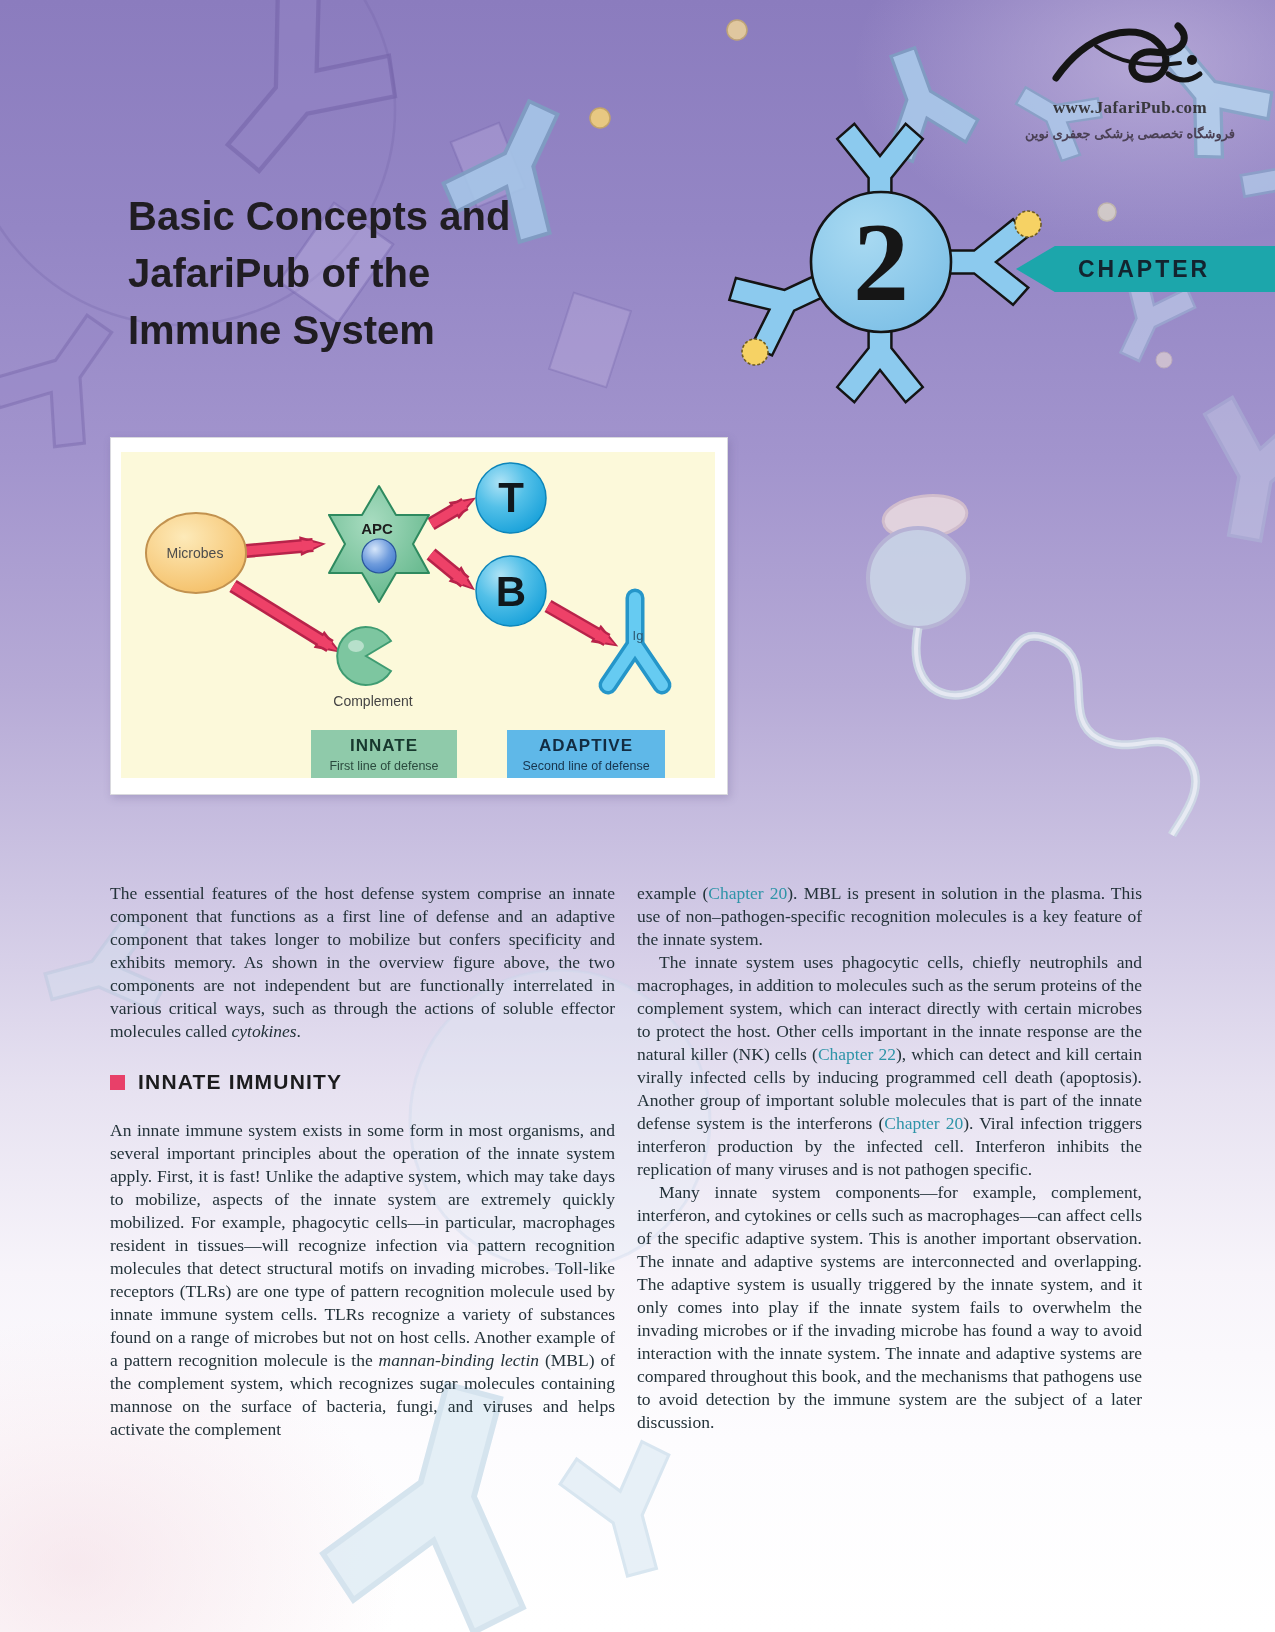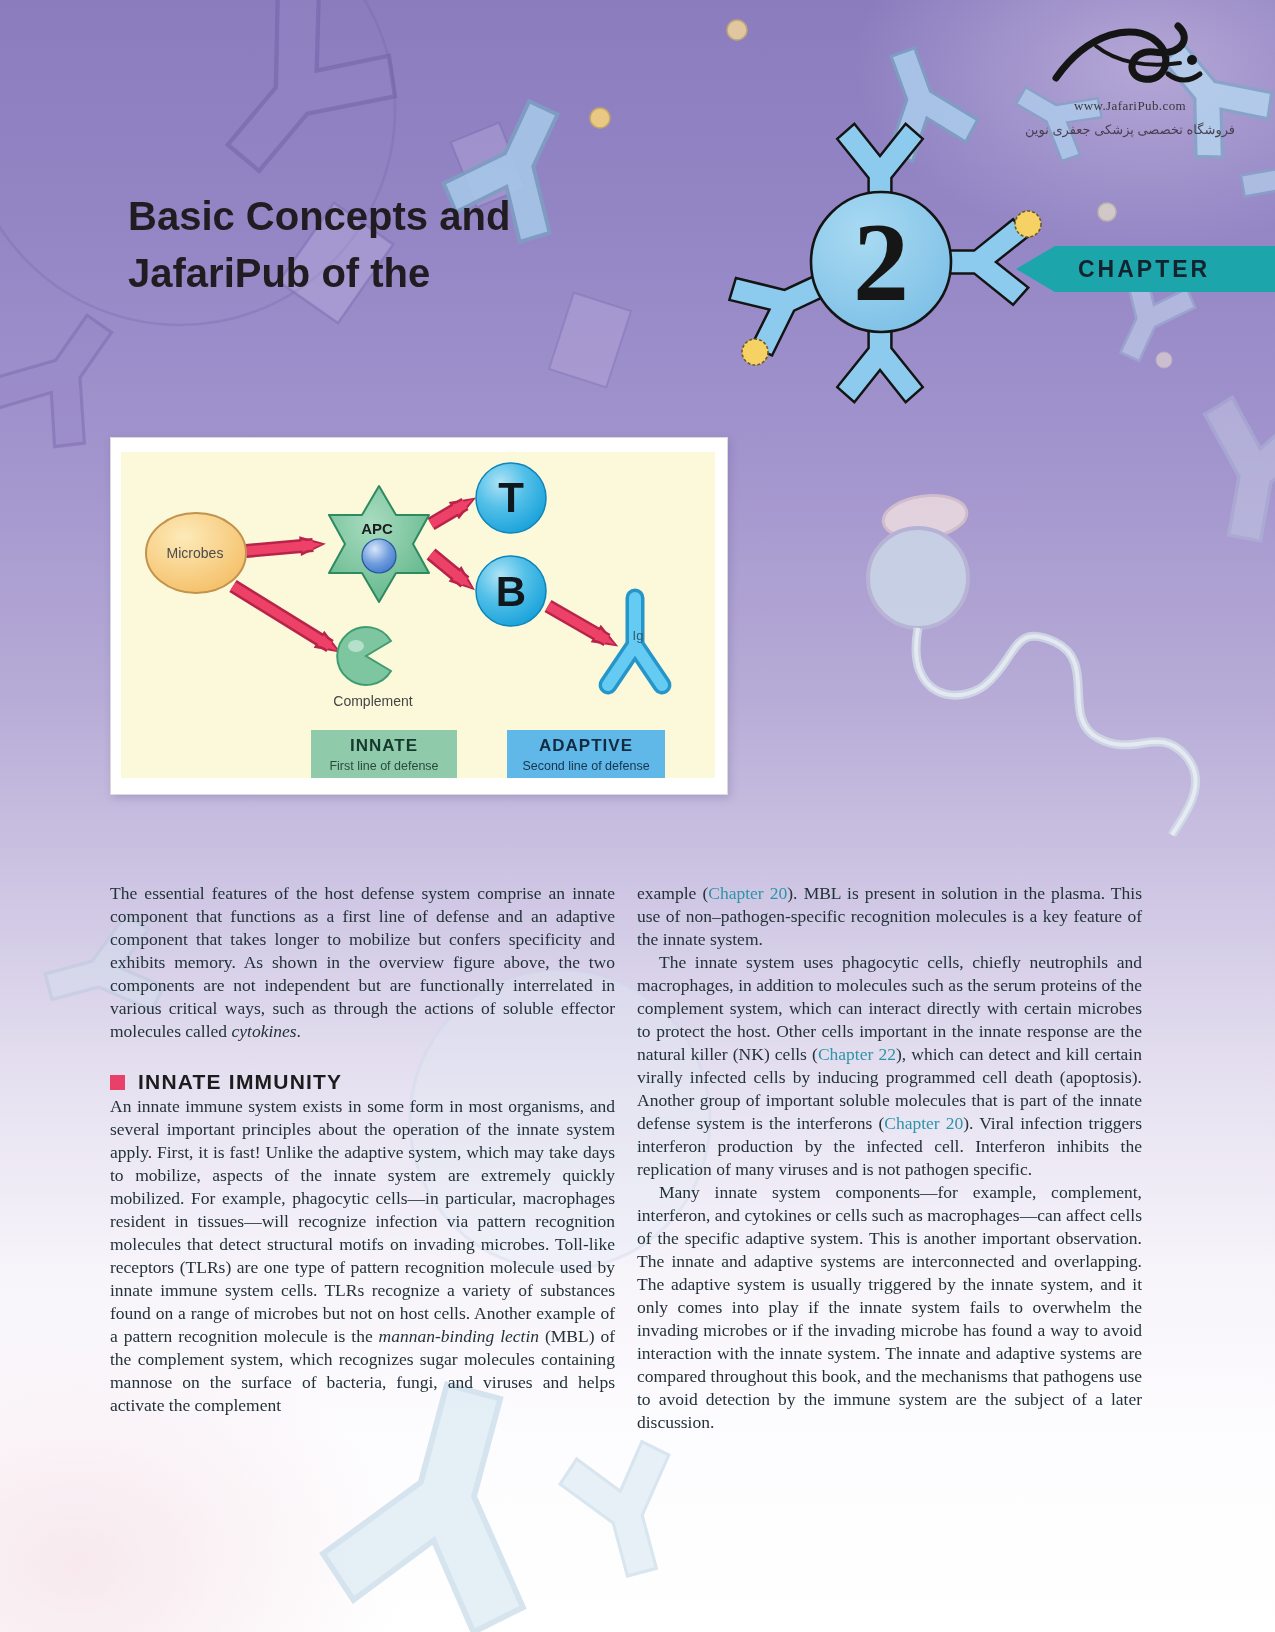--- a/index.html
+++ b/index.html
@@ -7,42 +7,42 @@
        font-family:"Liberation Sans",sans-serif;}
   .page{position:absolute;inset:0;
     background:
       radial-gradient(ellipse 420px 260px at 90% 4%, rgba(212,200,232,.55), rgba(212,200,232,0) 70%),
       radial-gradient(ellipse 500px 380px at 6% 96%, rgba(240,212,222,.5), rgba(240,212,222,0) 65%),
       linear-gradient(180deg,#8b7cbe 0%,#9486c5 14%,#a294cd 28%,#b6aad6 42%,#cfc7e4 55%,#e7e2f1 67%,#f7f4fa 78%,#fdfcfe 88%,#ffffff 100%);}
   svg{display:block}
   .decor{position:absolute;left:0;top:0;z-index:1;pointer-events:none;}
   
   .logo{position:absolute;left:1020px;top:16px;width:220px;z-index:4;text-align:center;}
-  .logo-url{font-family:"Liberation Serif",serif;font-size:13px;color:#38383d;letter-spacing:.4px;margin-top:2px;}
-  .logo-fa{font-size:13px;color:#4a4054;margin-top:8px;font-weight:normal;}
+  .logo-url{font-family:"Liberation Serif",serif;font-size:17px;color:#38383d;letter-spacing:.4px;margin-top:2px;font-weight:bold;}
+  .logo-fa{font-size:13px;color:#4a4054;margin-top:8px;font-weight:bold;}
   
   .title{position:absolute;left:112px;top:172px;z-index:3;margin:16px;
     font-size:40px;font-weight:bold;line-height:57px;color:#201d22;letter-spacing:0;}
   .banner{position:absolute;left:1016px;top:246px;width:259px;height:46px;z-index:2;
     background:#1ca6ab;clip-path:polygon(0 50%,15% 0,100% 0,100% 100%,15% 100%);}
   .banner span{display:block;margin-left:62px;line-height:46px;font-size:23px;font-weight:bold;
     letter-spacing:3px;color:#13242f;}
   .emblem{position:absolute;left:690px;top:80px;z-index:3;pointer-events:none;}
   
   .figure{position:absolute;left:110px;top:437px;width:616px;height:356px;z-index:2;
     background:#ffffff;border:1px solid #d9d9de;box-shadow:2px 3px 8px rgba(90,80,130,.25);}
   
   .cols{position:absolute;left:110px;top:882px;width:1032px;z-index:2;display:flex;gap:22px;}
   .col{flex:1 1 0;min-width:0;}
   p.body{margin:0;font-family:"Liberation Serif",serif;font-size:17.5px;line-height:23px;
     color:#233239;text-align:justify;}
   p.indent{text-indent:22px;}
   .it{font-style:italic;}
   .clink{color:#2e94a8;cursor:pointer;}
-  .h2{margin:27px 0 1px 0;font-size:21px;font-weight:bold;letter-spacing:1.2px;color:#1c1c1e;
+  .h2{margin:27px 0 25px 0;font-size:21px;font-weight:bold;letter-spacing:1.2px;color:#1c1c1e;
     display:flex;align-items:center;}
   .sq{display:inline-block;width:15px;height:15px;background:#e84069;margin-right:13px;flex:0 0 auto;}
 </style>
 </head>
 <body>
 
 <div class="page">
 
   <svg class="decor" width="1275" height="1632" viewBox="0 0 1275 1632">
     <defs>
@@ -90,20 +90,21 @@
       </g>
       <circle cx="142" cy="44" r="5" fill="#151515"></circle>
     </svg>
     <div class="logo-url">www.JafariPub.com</div>
     <div class="logo-fa" dir="rtl">فروشگاه تخصصی پزشکی جعفری نوین</div>
   </div>
 
   <h1 class="title">
     <div>Basic Concepts and</div>
     <div>JafariPub of the</div>
+    <div>Immune System</div>
   </h1>
 
   <div class="banner">
     <span>CHAPTER</span>
   </div>
 
   <svg class="emblem" width="420" height="350" viewBox="690 80 420 350">
     <defs>
       <path id="abE" d="M -12 6 L -12 -38 L -45 -79 L -27 -95 L 0 -61 L 27 -95 L 45 -79 L 12 -38 L 12 6 Z"></path>
       <radialGradient id="emC" cx="38%" cy="30%" r="80%">

